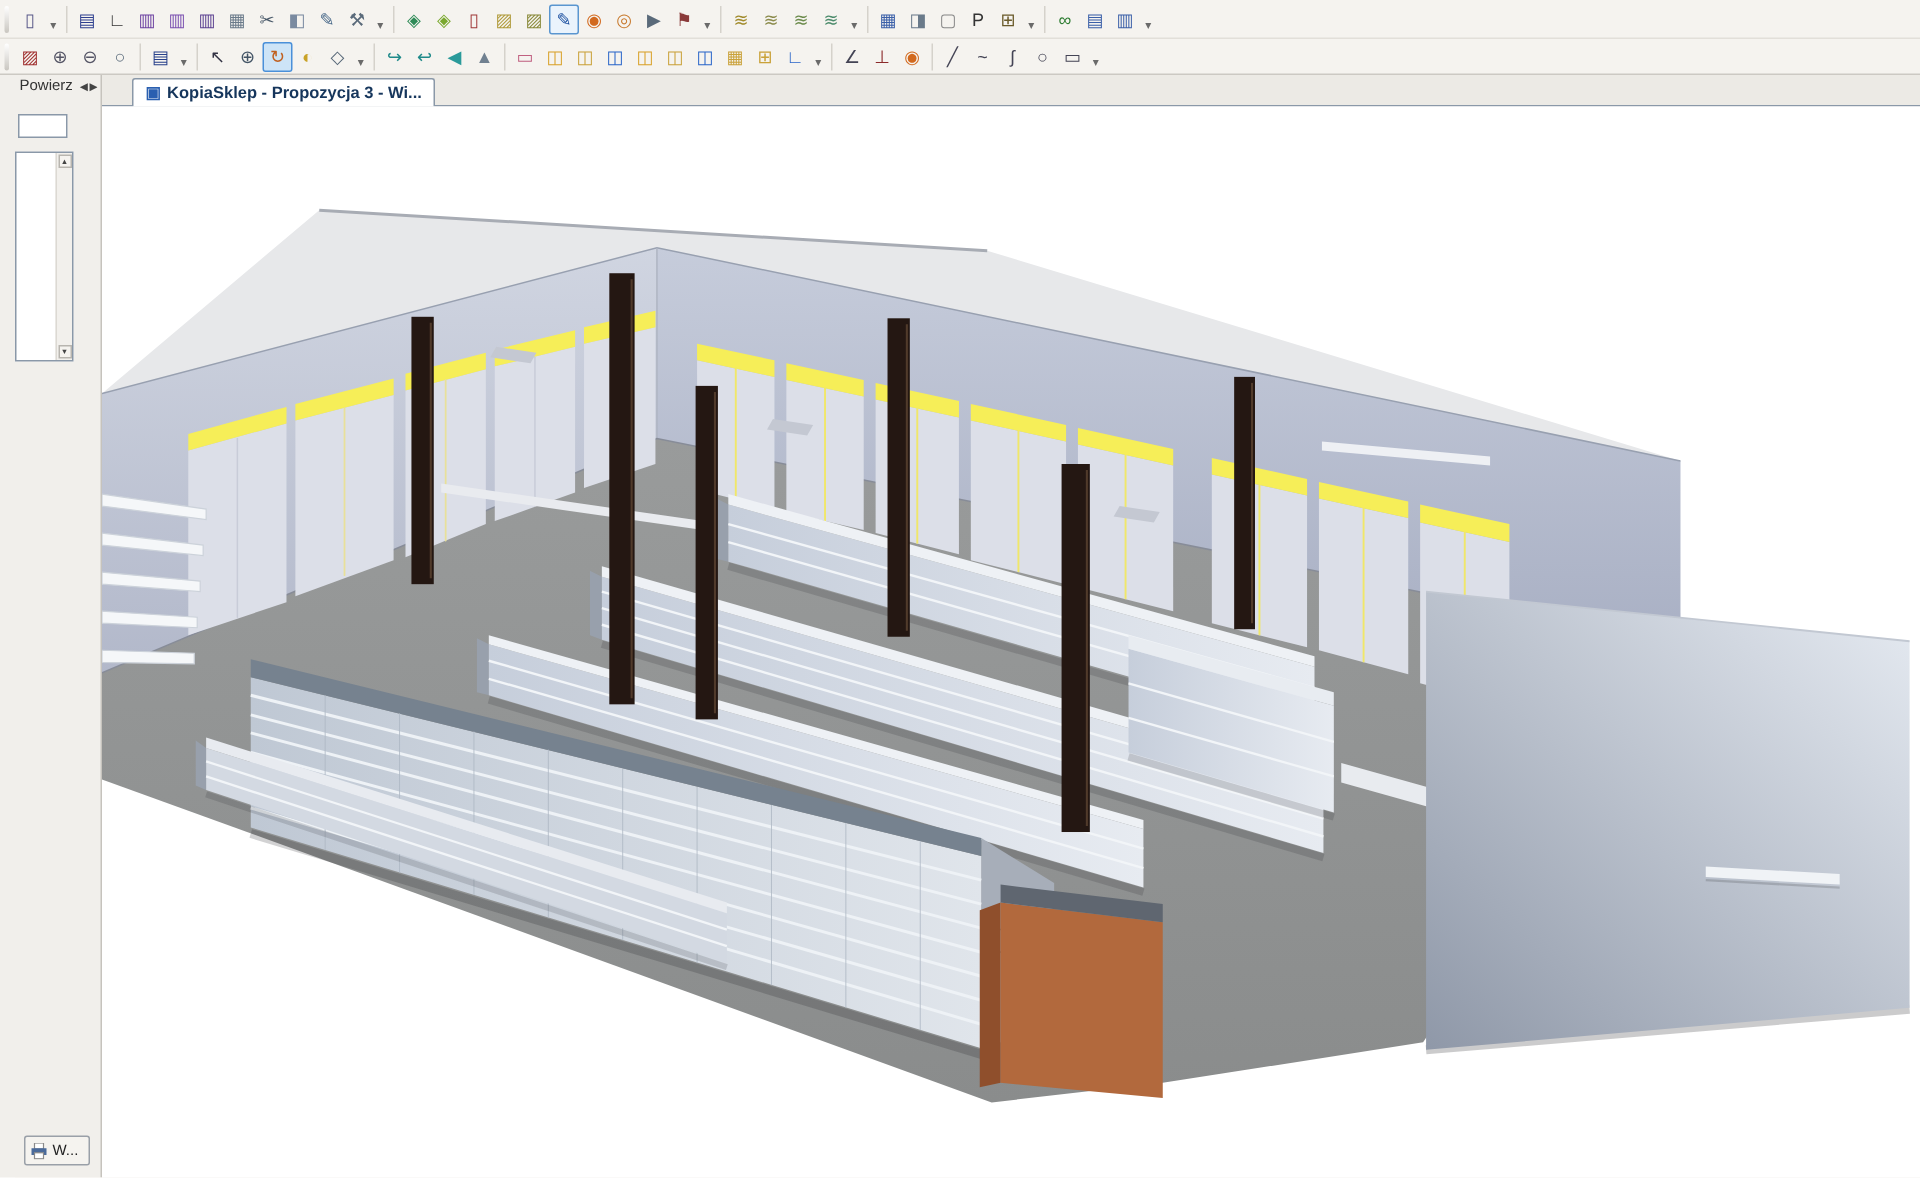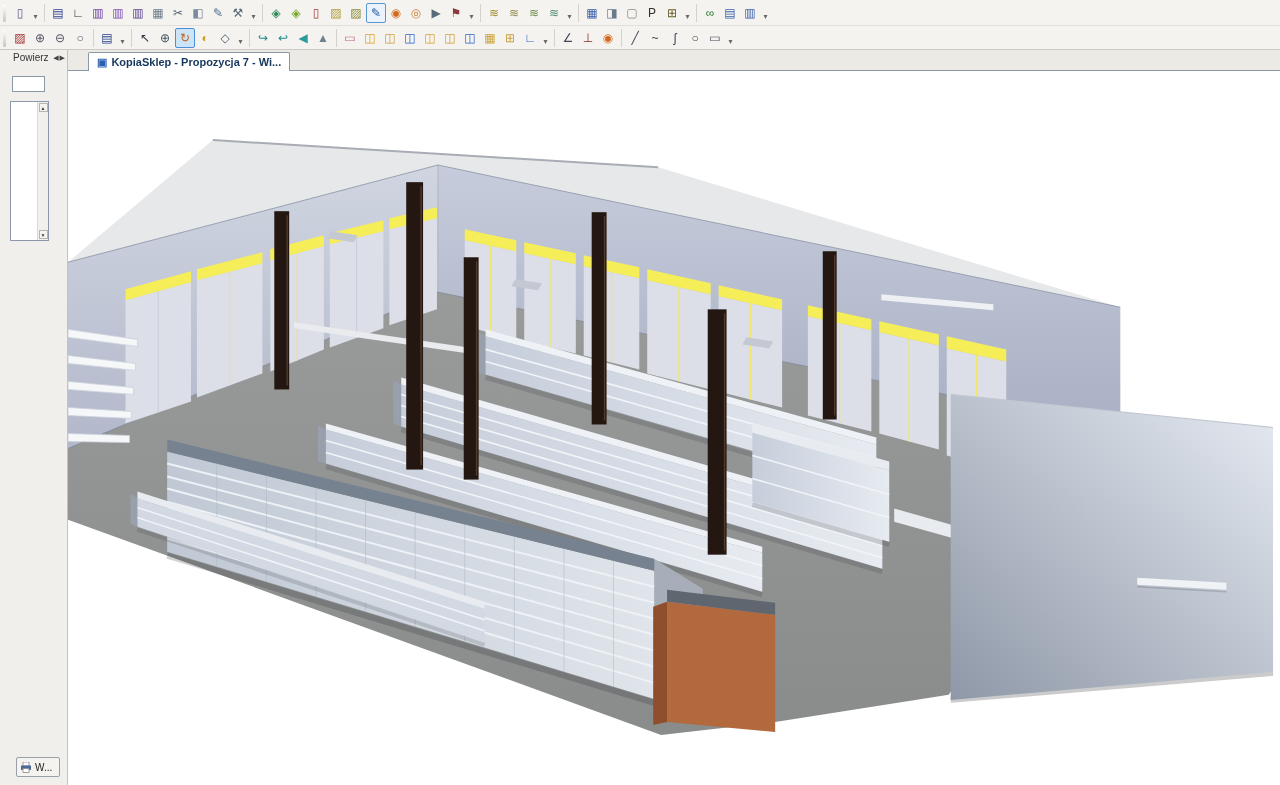--- a/index.html
+++ b/index.html
@@ -172,21 +172,21 @@
           <rect x="3" y="6.5" width="6" height="4" fill="#ffffff" stroke="#8a8a8a" stroke-width="0.8"></rect>
         </svg>
         <span>W...</span>
       </div>
     </div>
 
     <div class="content">
       <div class="tabbar">
         <div class="tab">
           <span class="tab-icon">▣</span>
-          <span>KopiaSklep - Propozycja 7 - Wi...</span>
+          <span>KopiaSklep - Propozycja 3 - Wi...</span>
         </div>
       </div>
 
       <div class="viewport">
         <svg viewBox="0 0 1222 713" preserveAspectRatio="none">
           <defs>
             <linearGradient id="gWallL" x1="0" y1="0" x2="0" y2="1">
               <stop offset="0" stop-color="#d0d5e1"></stop>
                 <stop offset="1" stop-color="#b2b8ca"></stop>
             </linearGradient>

